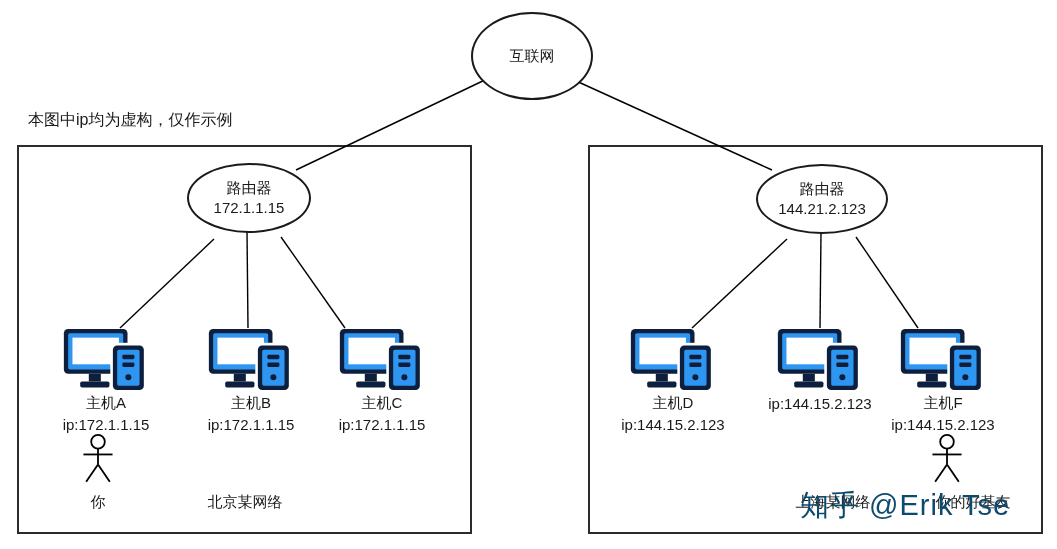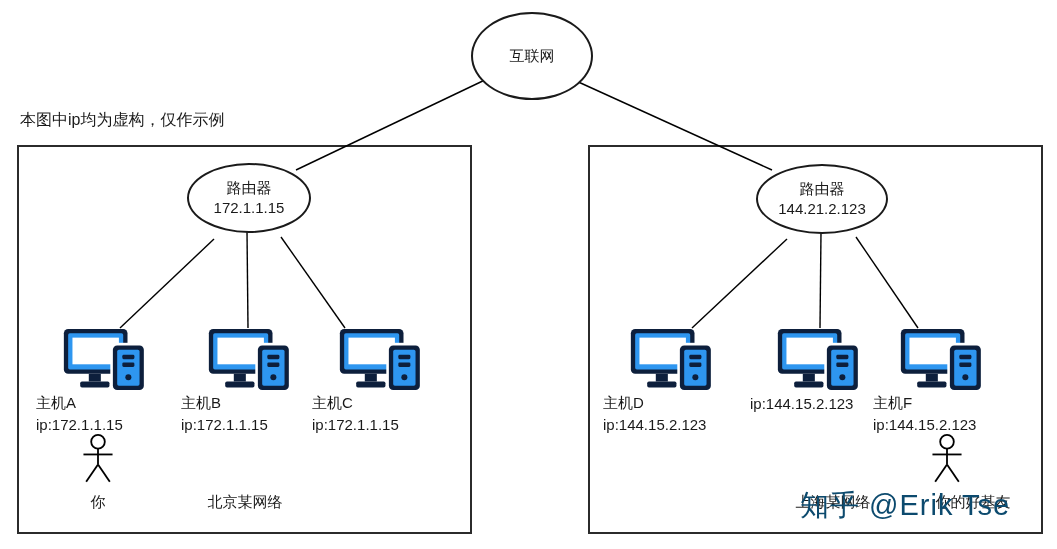--- a/index.html
+++ b/index.html
@@ -12,31 +12,31 @@
   .box-left{left:17px;top:145px;width:451px;height:385px;}
   .box-right{left:588px;top:145px;width:451px;height:385px;}
   .ellipse{
     position:absolute;border:2px solid #1a1a1a;border-radius:50%;background:#fff;
     display:flex;flex-direction:column;align-items:center;justify-content:center;
     text-align:right;z-index:2;font-size:15px;line-height:1.35;
   }
   .internet{left:471px;top:12px;width:118px;height:84px;}
   .router-left{left:187px;top:163px;width:120px;height:66px;}
   .router-right{left:756px;top:164px;width:128px;height:66px;}
-  .host{position:absolute;width:140px;text-align:left;z-index:2;}
+  .host{position:absolute;width:140px;text-align:center;z-index:2;}
   .host svg.pc{display:block;margin:0 auto;width:86px;height:64px;}
   .host .hostname{font-size:15px;margin-top:2px;}
   .host .hostip{font-size:15px;white-space:nowrap;margin-top:3px;}
   .person-figure{position:absolute;width:40px;height:52px;z-index:2;}
   .floor-label{position:absolute;top:493px;font-size:15px;text-align:center;z-index:2;white-space:nowrap;}
   .lbl-you{left:58px;width:80px;}
   .lbl-bj{left:170px;width:150px;}
   .lbl-sh{left:758px;width:150px;}
   .lbl-friend{left:898px;width:150px;}
-  .note{position:absolute;left:20px;top:110px;font-size:16px;z-index:2;white-space:nowrap;}
+  .note{position:absolute;left:28px;top:110px;font-size:16px;z-index:2;white-space:nowrap;}
   .watermark{
     position:absolute;left:800px;top:486px;width:250px;font-size:29px;
     color:#0c4a6e;z-index:5;white-space:nowrap;letter-spacing:1px;
   }
   .hidden-defs{position:absolute;width:0;height:0;overflow:hidden;}
 </style>
 </head>
 <body>
 
 <div class="canvas">

